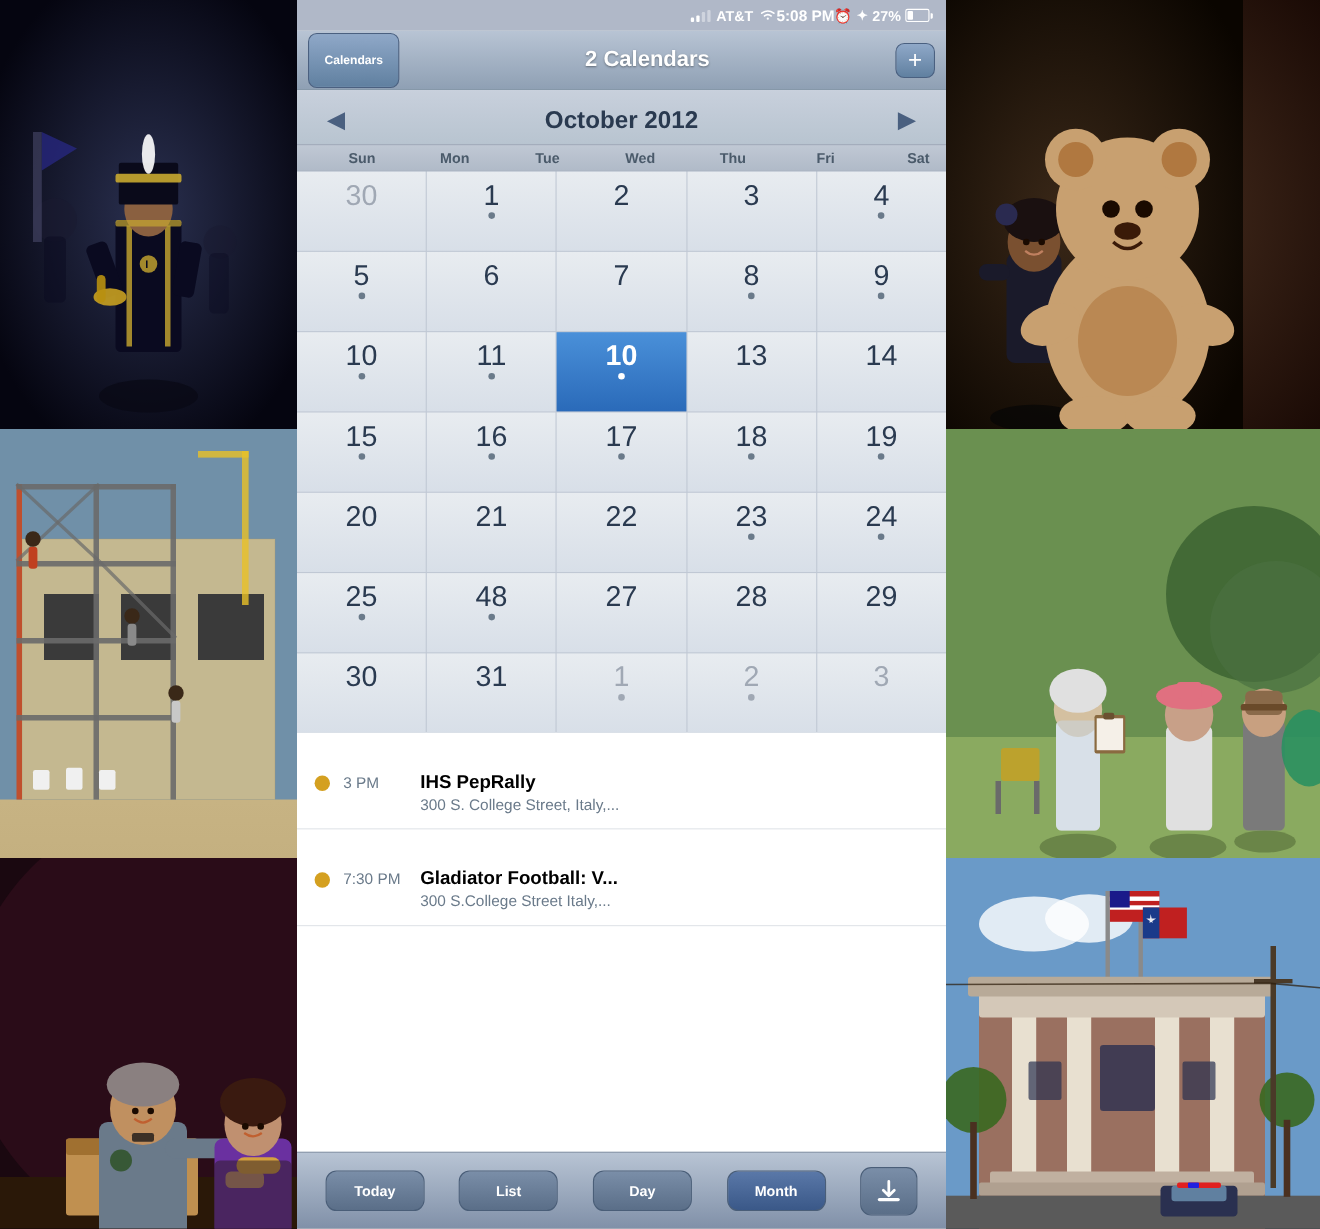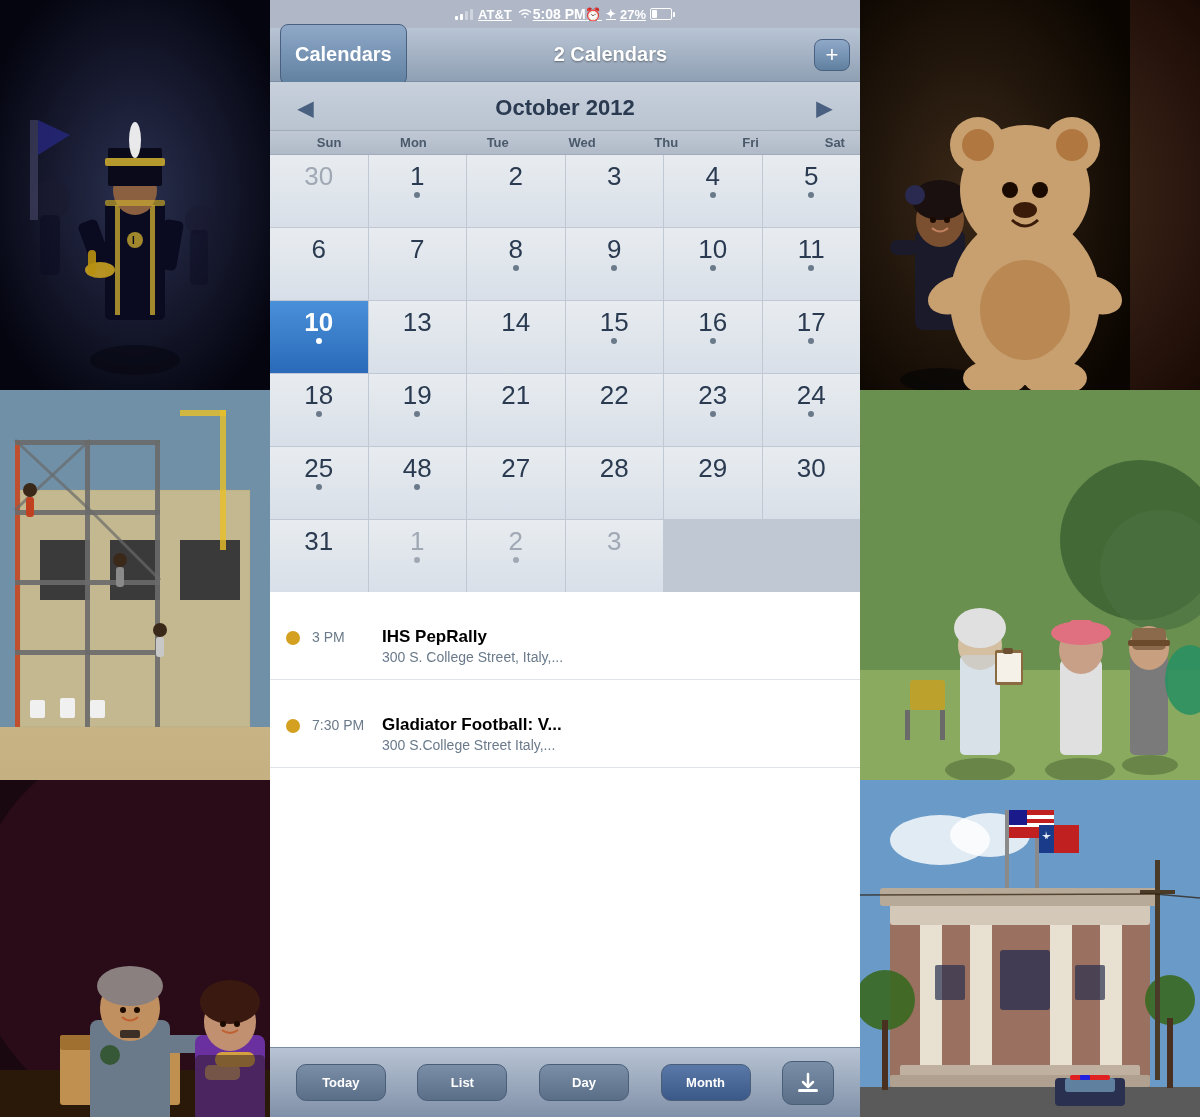--- a/index.html
+++ b/index.html
@@ -39,27 +39,26 @@
       display: flex;
       flex-direction: column;
     }
 
     
     .status-bar {
       background: #b0b8c8;
       height: 28px;
       display: flex;
       align-items: center;
-      justify-content: center;
+      justify-content: flex-end;
       padding: 0 12px;
       font-size: 13px;
       font-weight: 600;
       color: #fff;
       flex-shrink: 0;
-      text-decoration: underline;
     }
     .status-left { display: flex; align-items: center; gap: 5px; }
     .status-center { font-size: 14px; font-weight: 600; }
     .status-right { display: flex; align-items: center; gap: 4px; font-size: 13px; }
 
     
     .nav-bar {
       background: linear-gradient(180deg, #b8c4d4 0%, #8fa0b4 100%);
       height: 54px;
       display: flex;
@@ -68,21 +67,21 @@
       padding: 0 10px;
       flex-shrink: 0;
       border-bottom: 1px solid #7a8ea0;
     }
 
     .nav-button {
       background: linear-gradient(180deg, #8fa8c8 0%, #6080a0 100%);
       border: 1px solid #4a6080;
       border-radius: 8px;
       color: #fff;
-      font-size: 20px;
+      font-size: 11px;
       font-weight: 600;
       padding: 18px 14px;
       cursor: pointer;
     }
     .nav-title {
       font-size: 20px;
       font-weight: bold;
       color: #fff;
       text-shadow: 0 1px 2px rgba(0,0,0,0.4);
     }
@@ -141,21 +140,21 @@
       padding: 4px 0;
       font-size: 13px;
       font-weight: 600;
       color: #4a5a6a;
       margin-left: 34px;
     }
 
     
     .calendar-grid {
       display: grid;
-      grid-template-columns: repeat(6, 1fr);
+      grid-template-columns: repeat(5, 1fr);
       background: #c0c8d4;
       gap: 1px;
     }
     .cal-cell {
       background: linear-gradient(180deg, #e8ecf0 0%, #d8dfe8 100%);
       text-align: center;
       padding: 8px 4px 10px;
       min-height: 72px;
       position: relative;
       cursor: pointer;
@@ -786,20 +785,23 @@
           <div class="event-dot"></div>
         </div>
       <div class="cal-cell">
           <div class="date-num">18</div>
           <div class="event-dot"></div>
         </div>
       <div class="cal-cell">
           <div class="date-num">19</div>
           <div class="event-dot"></div>
         </div>
+      <div class="cal-cell">
+          <div class="date-num">20</div>
+        </div>
 
       <div class="cal-cell">
           <div class="date-num">21</div>
         </div>
       <div class="cal-cell">
           <div class="date-num">22</div>
         </div>
       <div class="cal-cell">
           <div class="date-num">23</div>
           <div class="event-dot"></div>

